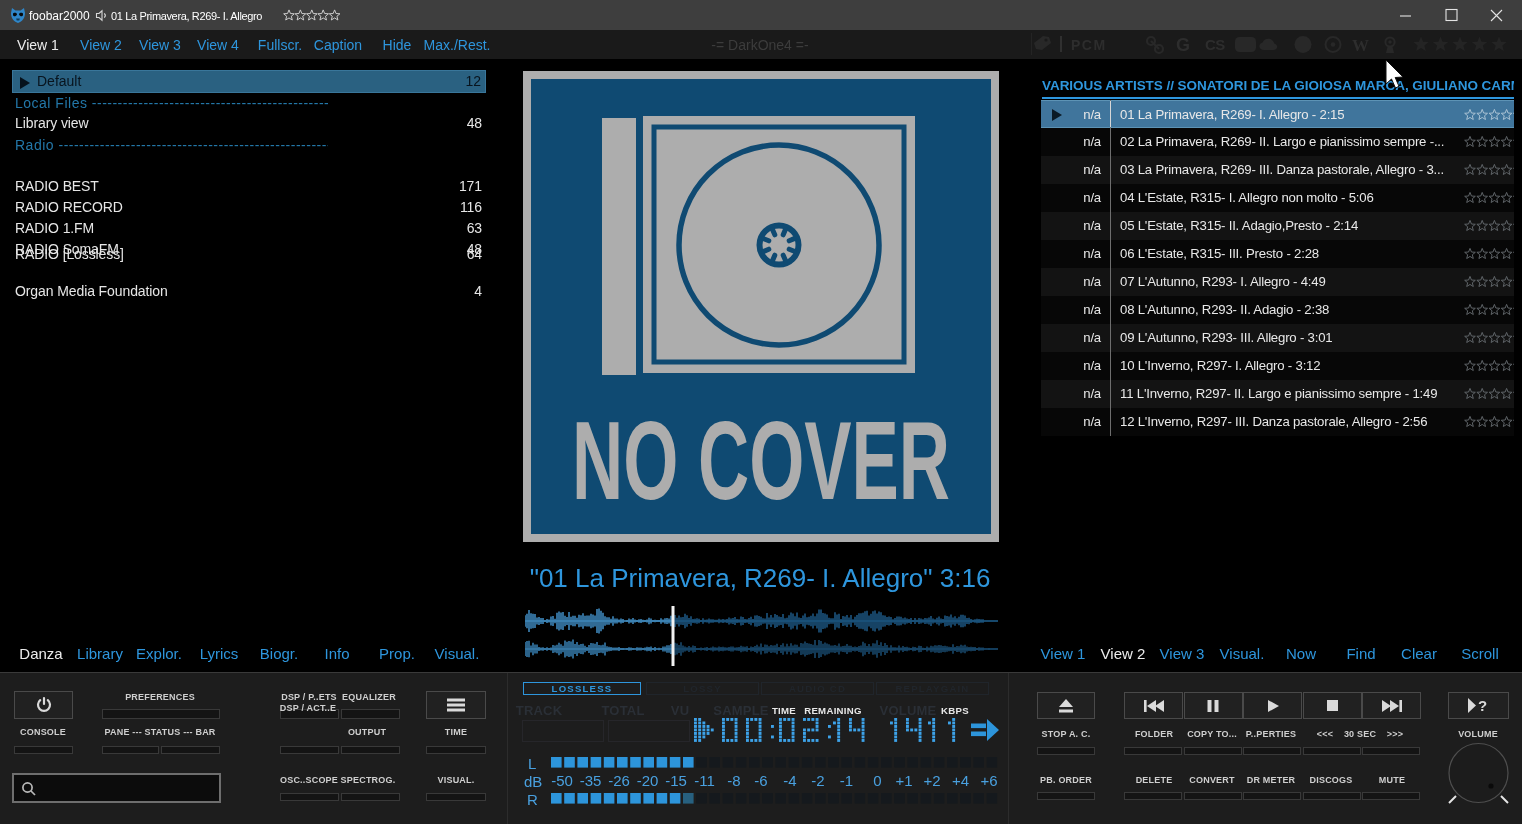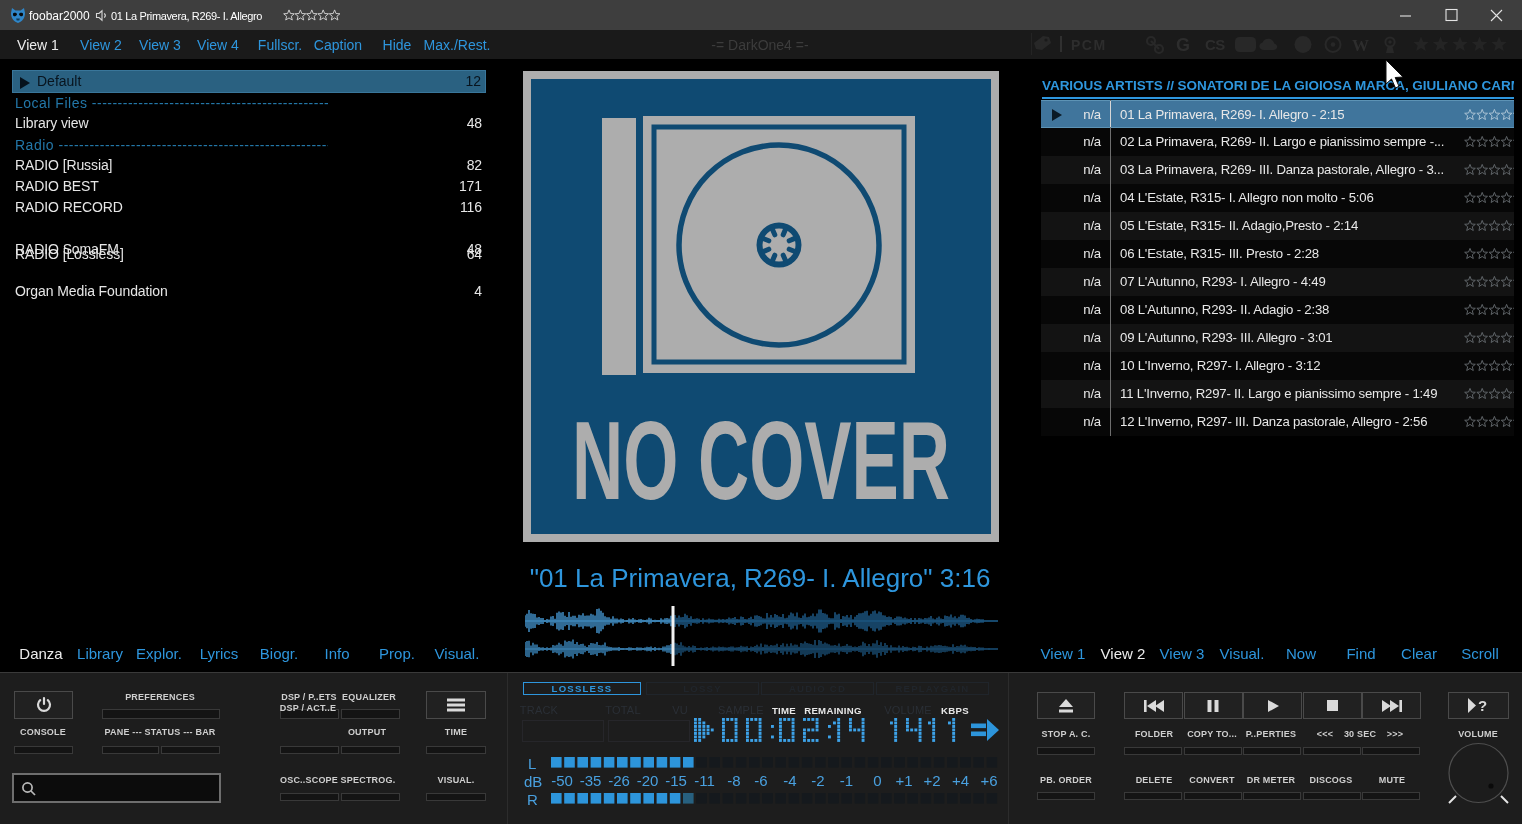--- a/index.html
+++ b/index.html
@@ -37,21 +37,21 @@
   font-size:26px; color:#2e96dd; }
 .tab { position:absolute; top:645px; transform:translateX(-50%); font-size:15px; color:#2e96dd; }
 .tab.on { color:#ececec; }
 #bottom { position:absolute; left:0; top:672px; width:1522px; height:152px; background:#1d1d1d;
   border-top:1px solid #3a3a3a; }
 .vdiv { position:absolute; top:673px; width:1px; height:151px; background:#2c2c2c; }
 .btn { position:absolute; background:#212121; border:1px solid #4a4a4a; display:flex; align-items:center; justify-content:center; }
 .bar { position:absolute; background:#141414; border:1px solid #393939; }
 .blab { position:absolute; transform:translate(-50%,-50%); font-size:9px; font-weight:bold;
   color:#cfcfcf; letter-spacing:0.2px; white-space:nowrap; }
-.dlab { position:absolute; transform:translate(-50%,-50%); font-size:11px; font-weight:normal;
+.dlab { position:absolute; transform:translate(-50%,-50%); font-size:13px; font-weight:bold;
   color:#2a2f36; letter-spacing:0.2px; white-space:nowrap; }
 .wlab { position:absolute; transform:translate(-50%,-50%); font-size:9.6px; font-weight:bold;
   color:#e8e8e8; letter-spacing:0.3px; white-space:nowrap; }
 .search { position:absolute; left:12px; top:773px; width:209px; height:30px; background:#0c0c0c;
   border:2px solid #6e6e6e; }
 .lossless { position:absolute; left:523px; top:682px; width:118px; height:13px; line-height:11px; border:1px solid #2e96dd;
   color:#2e96dd; font-size:9.6px; font-weight:bold; letter-spacing:1.2px; text-align:center; line-height:12px; }
 .dbadge { position:absolute; top:682px; height:13px; border:1px solid #20252b; color:#20252b;
   font-size:9.6px; font-weight:bold; letter-spacing:1.2px; text-align:center; line-height:12px; }
 .dimbox { position:absolute; border:1px solid #26262a; }
@@ -158,31 +158,31 @@
 <div class="lrow" style="top:93px">
       <span class="sep">Local Files ------------------------------------------------------------</span>
     </div>
     <div class="lrow" style="top:114px">
       <span class="lt">Library view</span>
       <span class="ln">48</span>
     </div>
     <div class="lrow" style="top:135px">
       <span class="sep">Radio ------------------------------------------------------------</span>
     </div>
-    <div class="lrow" style="top:156px">
-      <span class="lt">RADIO [Russia]</span>
-      <span class="ln">82</span>
-    </div>
     <div class="lrow" style="top:177px">
       <span class="lt">RADIO BEST</span>
       <span class="ln">171</span>
     </div>
     <div class="lrow" style="top:198px">
       <span class="lt">RADIO RECORD</span>
       <span class="ln">116</span>
+    </div>
+    <div class="lrow" style="top:219px">
+      <span class="lt">RADIO 1.FM</span>
+      <span class="ln">63</span>
     </div>
     <div class="lrow" style="top:240px">
       <span class="lt">RADIO SomaFM</span>
       <span class="ln">48</span>
     </div>
     <div class="lrow" style="top:245px">
       <span class="lt">RADIO [Lossless]</span>
       <span class="ln">64</span>
     </div>
     <div class="lrow" style="top:282px">

